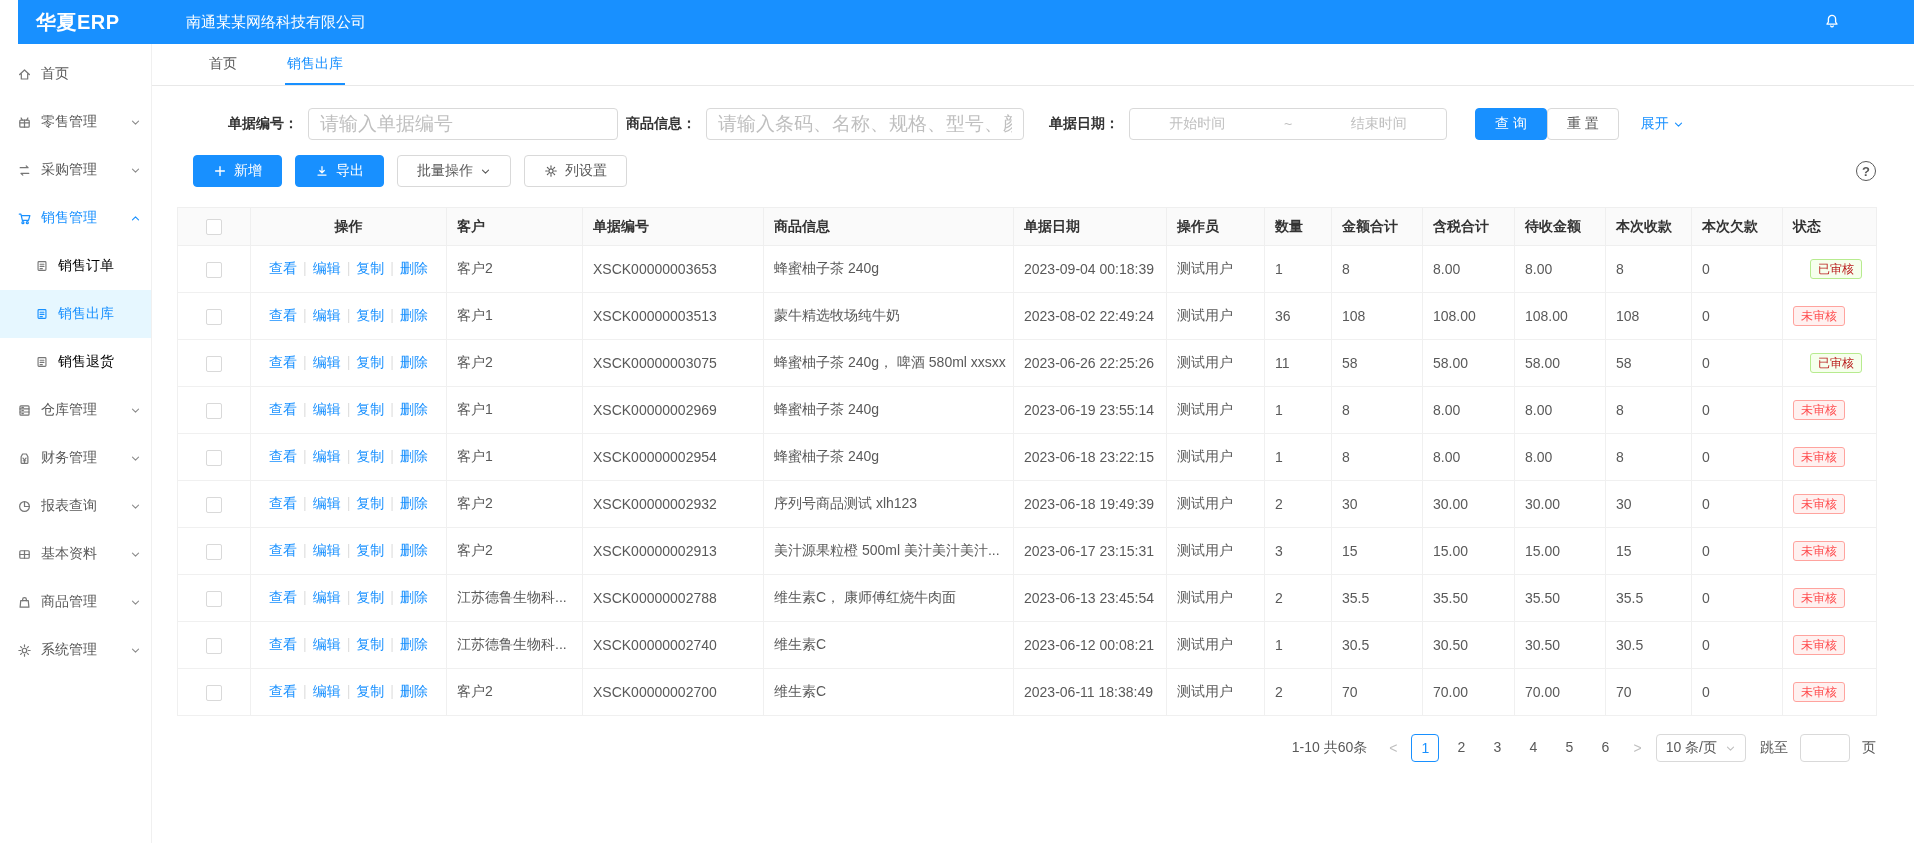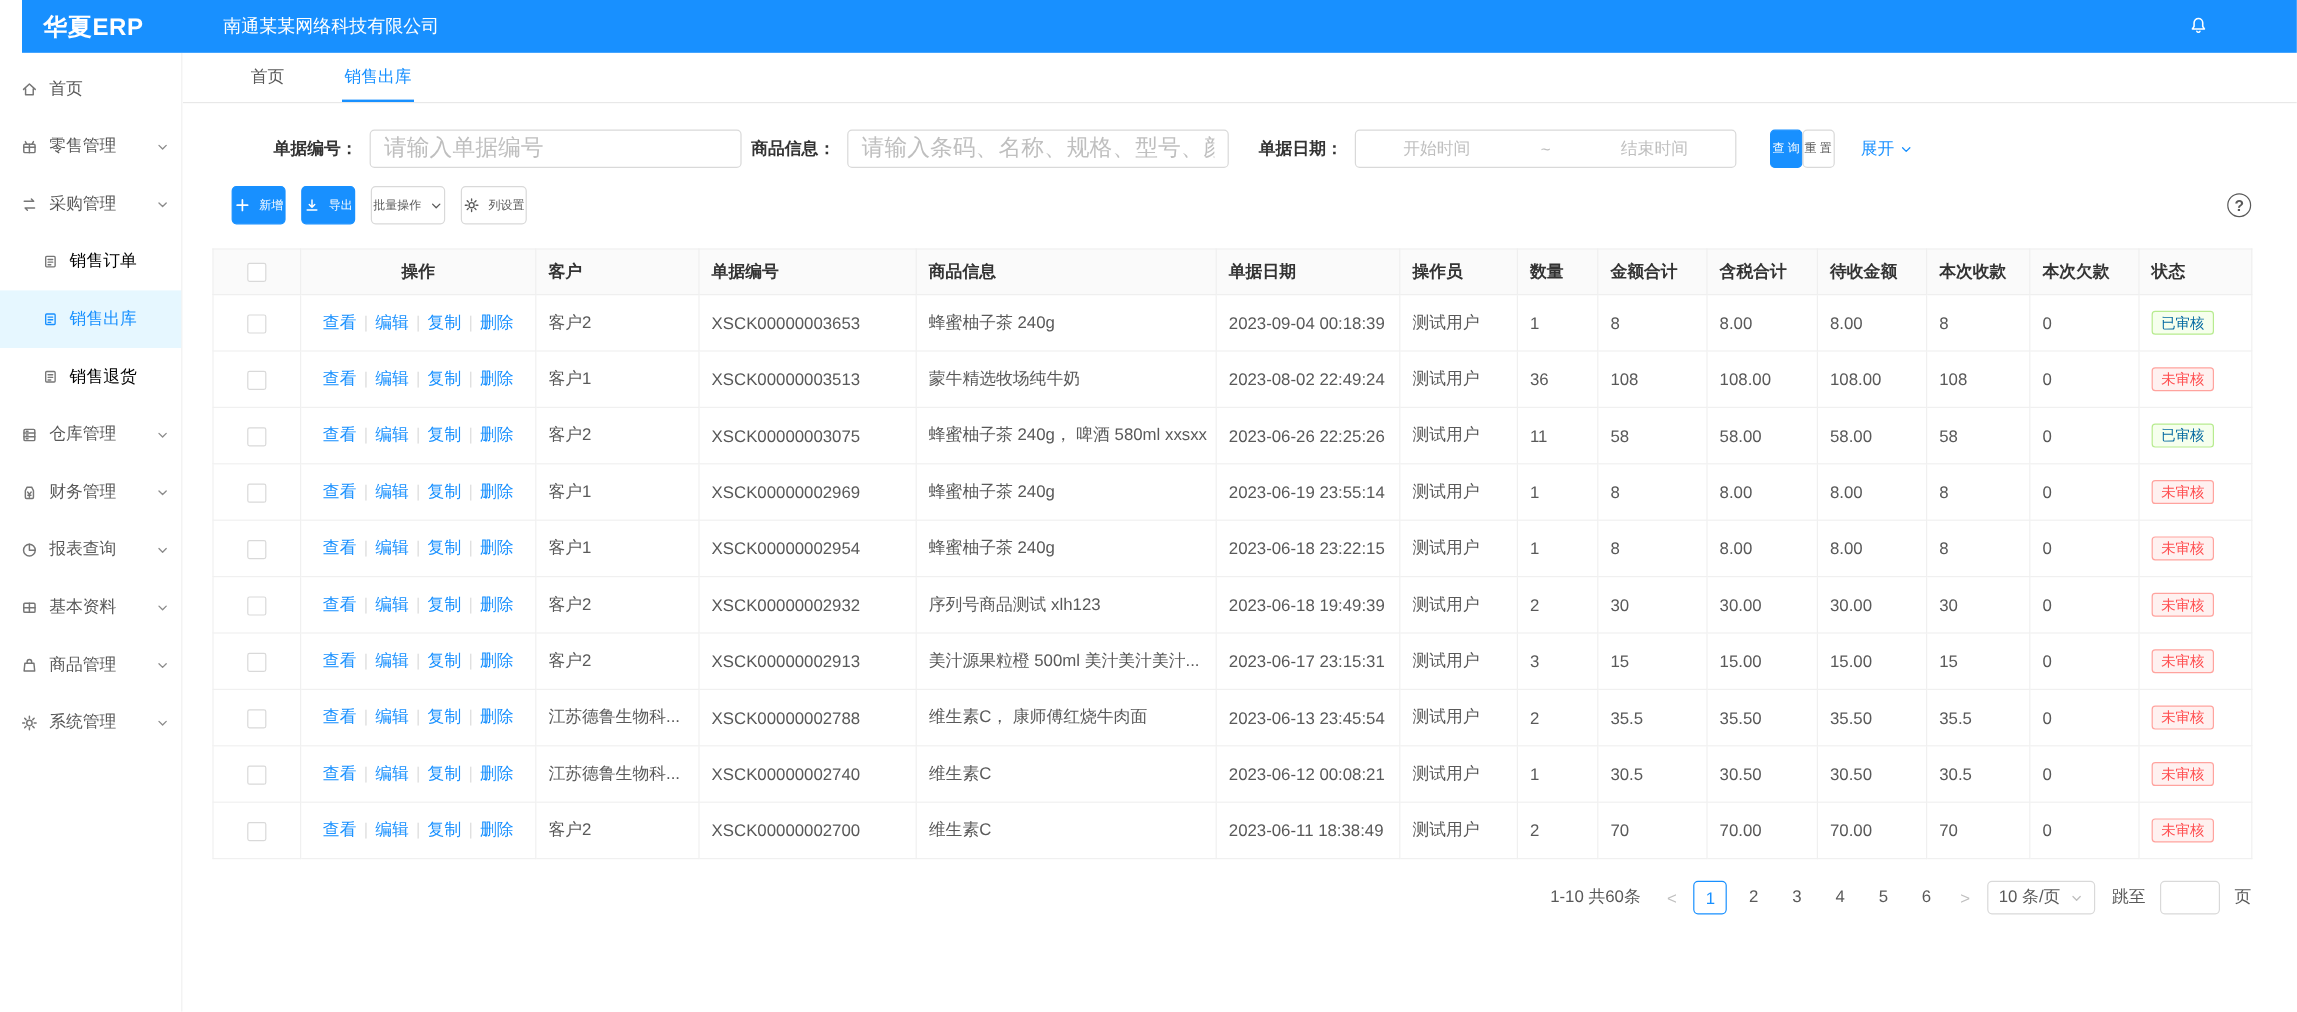--- a/index.html
+++ b/index.html
@@ -43,21 +43,21 @@
 
   
   .filter-row { display:flex; align-items:center; margin-top:22px; padding-left:51px; }
   .f-label { font-weight:bold; color:#333; margin-right:10px; white-space:nowrap; }
   .f-input { height:32px; border:1px solid #d9d9d9; border-radius:4px; padding:0 11px;
     font-size:19px; color:#333; outline:none; font-family:inherit; background:#fff; }
   .f-input::placeholder { color:#bfbfbf; }
   .daterange { height:32px; width:318px; border:1px solid #d9d9d9; border-radius:4px;
     display:flex; align-items:center; justify-content:space-around; color:#bfbfbf; padding:0 10px; }
   .btn { height:32px; border-radius:4px; border:1px solid #d9d9d9; background:#fff;
-    color:#595959; font-size:10px; padding:0 1px; display:inline-flex; align-items:center;
+    color:#595959; font-size:14px; padding:0 19px; display:inline-flex; align-items:center;
     gap:7px; cursor:pointer; font-family:inherit; }
   .btn-primary { background:#1890ff; border-color:#1890ff; color:#fff; }
   .expand-link { color:#1890ff; margin-left:22px; display:flex; align-items:center; gap:4px; cursor:pointer; }
 
   
   .toolbar { display:flex; align-items:center; margin-top:15px; padding-left:16px; gap:13px; }
   .help-circle { margin-left:auto; width:20px; height:20px; border-radius:50%;
     border:1.6px solid #595959; color:#595959; font-size:13px; font-weight:bold;
     display:flex; align-items:center; justify-content:center; cursor:pointer; }
 
@@ -67,21 +67,21 @@
     padding:0 10px; border:1px solid #efefef; font-size:14px; }
   td { height:47px; padding:0 10px; border:1px solid #f0f0f0; border-top:none;
     color:#595959; font-size:14px; white-space:nowrap; overflow:hidden; }
   th.center, td.center { text-align:center; }
   .checkbox { display:inline-block; width:16px; height:16px; border:1px solid #d9d9d9;
     border-radius:2px; background:#fff; vertical-align:middle; cursor:pointer; }
   .ops a { color:#1890ff; text-decoration:none; cursor:pointer; }
   .ops i { font-style:normal; color:#e0e0e0; margin:0 6px; }
   .badge { display:inline-block; font-size:12px; line-height:18px; padding:0 7px;
     border-radius:3px; border:1px solid; }
-  .badge.approved { color:#0369a1; border-color:#b7eb8f; background:#f6ffed; }
+  .badge.approved { color:#b91c1c; border-color:#b7eb8f; background:#f6ffed;margin-left:17px; }
   .badge.unapproved { color:#ff4d4f; border-color:#ffa39e; background:#fff1f0; }
 
   
   .pagination { display:flex; align-items:center; justify-content:flex-end; gap:8px;
     margin-top:18px; width:1699px; color:#595959; }
   .pg-total { margin-right:8px; }
   .pg-arrow { color:#bfbfbf; padding:0 6px; cursor:pointer; }
   .page-btn { min-width:28px; height:28px; line-height:26px; text-align:center;
     border-radius:4px; cursor:pointer; }
   .page-btn.active { border:1px solid #1890ff; color:#1890ff; }
@@ -152,20 +152,35 @@
     <div class="sb-item">
     <span class="icon">
         <svg width="15" height="15" viewBox="0 0 16 16" fill="none" stroke="currentColor" stroke-width="1.3" stroke-linecap="round" stroke-linejoin="round">
           <path d="M3.4 5h8.4l-2-2M12.6 11H4.2l2 2"></path>
         </svg>
       </span>
     <span class="lbl">采购管理</span>
     <span class="chev">
         <svg width="11" height="11" viewBox="0 0 16 16" fill="none" stroke="currentColor" stroke-width="1.6" stroke-linecap="round" stroke-linejoin="round">
           <path d="M3.6 6 8 10.4 12.4 6"></path>
+        </svg>
+      </span>
+  </div>
+    <div class="sb-item parent-active">
+    <span class="icon">
+        <svg width="15" height="15" viewBox="0 0 16 16" fill="none" stroke="currentColor" stroke-width="1.3" stroke-linecap="round" stroke-linejoin="round">
+          <path d="M2.4 3.3h1.8l1.5 6.6h6.6l1.4-4.9H5"></path>
+          <circle cx="6.3" cy="12.4" r="1.1"></circle>
+          <circle cx="11" cy="12.4" r="1.1"></circle>
+        </svg>
+      </span>
+    <span class="lbl">销售管理</span>
+    <span class="chev">
+        <svg width="11" height="11" viewBox="0 0 16 16" fill="none" stroke="currentColor" stroke-width="1.6" stroke-linecap="round" stroke-linejoin="round">
+          <path d="M3.6 10 8 5.6 12.4 10"></path>
         </svg>
       </span>
   </div>
     <div class="sb-sub">
     <span class="icon">
         <svg width="14" height="14" viewBox="0 0 16 16" fill="none" stroke="currentColor" stroke-width="1.3" stroke-linecap="round" stroke-linejoin="round">
           <rect x="3.5" y="3" width="9" height="10" rx="1"></rect>
           <path d="M5.8 6h4.4M5.8 8.5h4.4M5.8 11h2.6"></path>
         </svg>
       </span>

